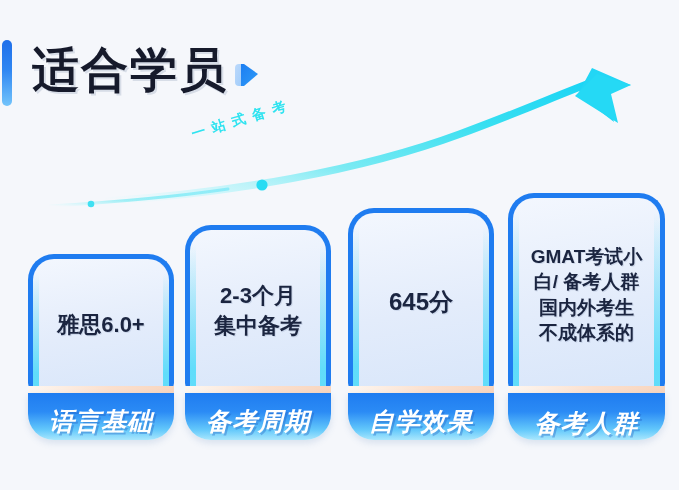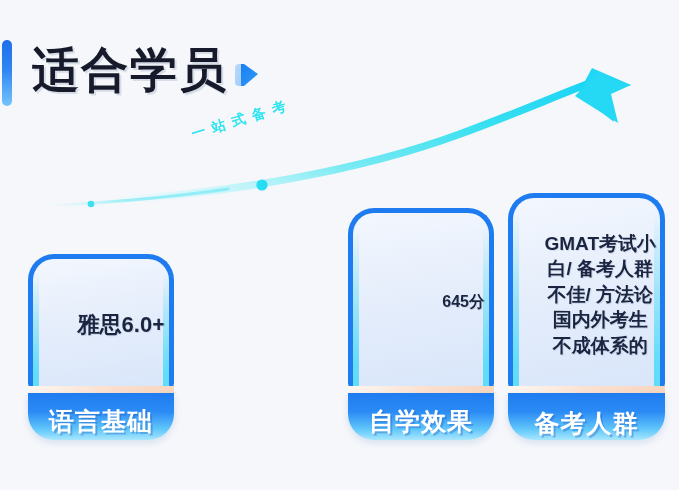--- a/index.html
+++ b/index.html
@@ -47,41 +47,42 @@
   .card{
     position:absolute;
     box-sizing:border-box;
   }
   .card-body{
     position:absolute;left:0;right:0;top:0;
     border:5px solid #1f7cf0;
     border-bottom:none;
     border-radius:26px 26px 8px 8px;
     background:linear-gradient(170deg,#f3f7fe 0%,#e3ecfb 55%,#d8e6fa 100%);
-    display:flex;align-items:center;justify-content:flex-end;
+    display:flex;align-items:center;justify-content:center;
     overflow:hidden;
   }
   .card-body-inner{
     text-align:center;
     color:#1b2540;
     font-weight:bold;
     line-height:1.34;
     padding:0 4px;
     text-shadow:1px 1px 0 rgba(150,165,195,.30);
   }
   .strip{
     position:absolute;left:0;right:0;height:7px;
     background:linear-gradient(90deg,#fdf7f1 0%,#fbe0ce 55%,#f8d6c0 100%);
   }
   .band{
     position:absolute;left:0;right:0;
     border-radius:0 0 26px 26px;
     background:linear-gradient(180deg,#1f7cf0 0%,#2b8bf5 40%,#63c8fb 78%,#a9e7fd 100%);
     display:flex;align-items:flex-start;justify-content:center;
     box-shadow:0 3px 7px rgba(80,120,180,.18);
+    font-style:italic;
   }
   .band-label{
     color:#ffffff;
     font-weight:bold;
     font-size:25px;
     letter-spacing:1px;
     margin-top:12px;
     text-shadow:2px 2px 0 rgba(30,90,190,.35);
     white-space:nowrap;
   }
@@ -152,43 +153,56 @@
       <div class="card-body-inner" style="font-size:22px;">
         <div>雅思6.0+</div>
       </div>
     </div>
     <div class="strip" style="top:132px;"></div>
     <div class="band" style="top:139px;height:47px;">
       <div class="band-label">语言基础</div>
     </div>
   </div>
 
+  <div class="card" style="left:185px;top:225px;width:146px;height:215px;">
+    <div class="card-body" style="height:161px;">
+      <div class="edge-glow left"></div>
+      <div class="edge-glow right"></div>
+      <div class="card-body-inner" style="font-size:22px;">
+        <div>2-3个月</div>
+        <div>集中备考</div>
+      </div>
+    </div>
+    <div class="strip" style="top:161px;"></div>
+    <div class="band" style="top:168px;height:47px;">
+      <div class="band-label">备考周期</div>
+    </div>
+  </div>
 
   <div class="card" style="left:348px;top:208px;width:146px;height:232px;">
     <div class="card-body" style="height:178px;">
       <div class="edge-glow left"></div>
       <div class="edge-glow right"></div>
-      <div class="card-body-inner" style="font-size:16px;">
+      <div class="card-body-inner" style="font-size:24px;">
         <div>645分</div>
       </div>
     </div>
     <div class="strip" style="top:178px;"></div>
     <div class="band" style="top:185px;height:47px;">
       <div class="band-label">自学效果</div>
     </div>
   </div>
 
   <div class="card" style="left:508px;top:193px;width:157px;height:247px;">
     <div class="card-body" style="height:193px;">
       <div class="edge-glow left"></div>
       <div class="edge-glow right"></div>
       <div class="card-body-inner" style="font-size:19px;">
         <div>GMAT考试小</div>
         <div>白/ 备考人群</div>
-        <div>不佳/ 方法论</div>
         <div>国内外考生</div>
         <div>不成体系的</div>
       </div>
     </div>
     <div class="strip" style="top:193px;"></div>
     <div class="band" style="top:200px;height:47px;align-items:flex-end;">
       <div class="band-label">备考人群</div>
     </div>
   </div>
 

